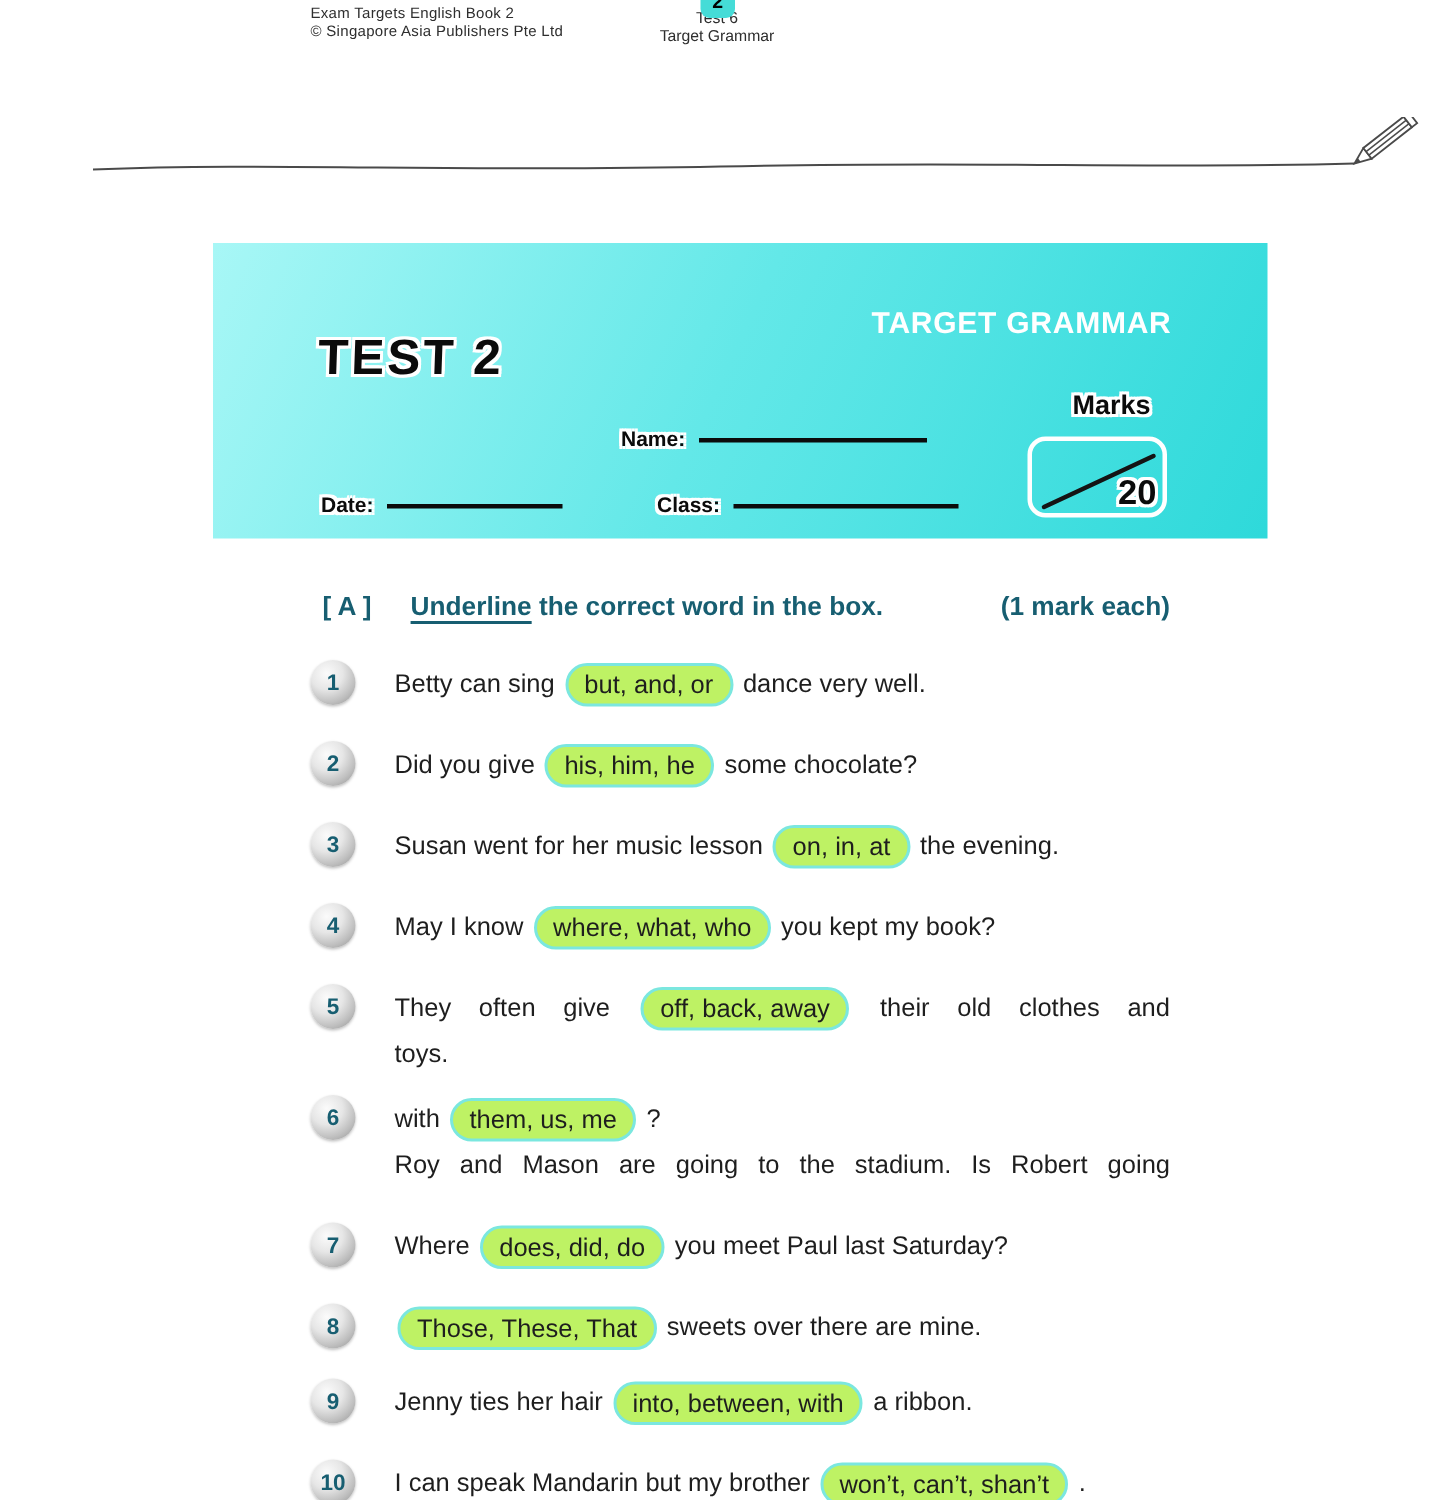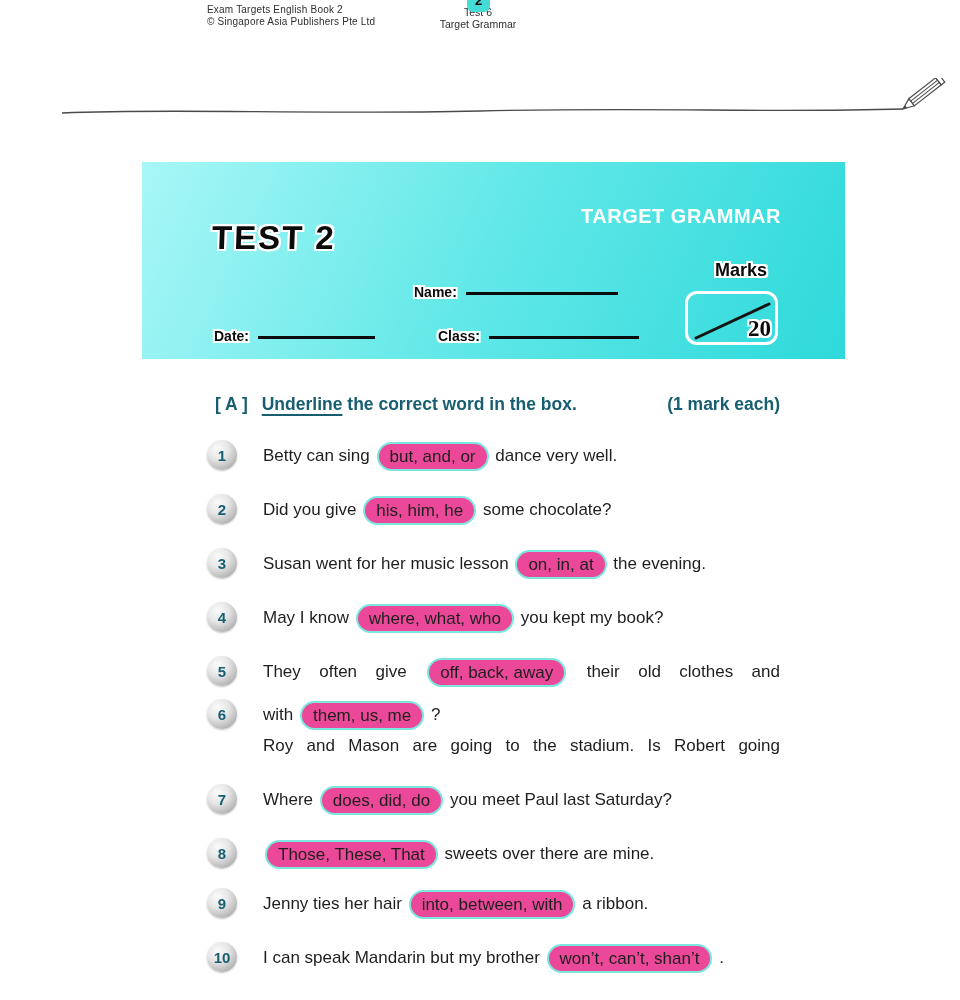--- a/index.html
+++ b/index.html
@@ -62,34 +62,33 @@
     text-shadow: none;
   }
   .fld-name  { left: 272px; top: 122px; }
   .fld-date  { left: 72px;  top: 166px; }
   .fld-class { left: 272px; top: 166px; padding-left: 24px; }
   .marks-label { left: 558px; top: 98px; font-size: 18px; font-weight: 900; padding-left: 15px; }
   .marks-box {
     left: 543px; top: 129px; width: 93px; height: 54px;
     border: 3px solid #ffffff; border-radius: 12px;
     box-sizing: border-box;
-    font-family: Liberation Serif, serif;
   }
   .marks-total {
     position: absolute; right: 4px; bottom: 0px;
     font-size: 23px; font-weight: 900;
   }
 
   
   .section-hd {
     left: 215px; top: 394px; width: 565px;
     display: flex; align-items: baseline;
     color: #175e71; font-weight: bold; font-size: 17.5px;
   }
-  .section-instr { margin-left: 14px; }
+  .section-instr { margin-left: 26px; }
   .u-word {
     text-decoration: underline;
     text-decoration-thickness: 2px;
     text-underline-offset: 4px;
   }
   .section-note { margin-left: auto; }
 
   
   .q-list { left: 207px; top: 440px; width: 575px; }
   .q-row { display: flex; align-items: flex-start; margin-bottom: 23px; }
@@ -107,21 +106,21 @@
     margin-left: 26px; width: 517px;
     font-size: 17px; color: #1e1e1e; line-height: 31px;
   }
   .q-line { min-height: 31px; }
   .jline { text-align: justify; text-align-last: justify; }
   .opt-box {
     display: inline-block;
     border: 2px solid #7be7df; border-radius: 16px;
     padding: 0px 11px; margin: 0 2px;
     line-height: 25px; vertical-align: middle;
-    white-space: nowrap; background: #ec4899;
+    white-space: nowrap; background: #bef264;
   }
 </style>
 </head>
 <body>
 
 <div class="abs imprint">
   <div>Exam Targets English Book 2</div>
   <div>© Singapore Asia Publishers Pte Ltd</div>
 </div>
 
@@ -194,20 +193,21 @@
     <div class="q-row">
       <div class="q-badge">4</div>
       <div class="q-text">
         <div class="q-line"><span>May I know </span><span class="opt-box">where, what, who</span><span> you kept my book?</span></div>
       </div>
     </div>
     <div class="q-row">
       <div class="q-badge">5</div>
       <div class="q-text">
         <div class="q-line jline"><span>They often give </span><span class="opt-box">off, back, away</span><span> their old clothes and</span></div>
+        <div class="q-line"><span>toys.</span></div>
       </div>
     </div>
     <div class="q-row">
       <div class="q-badge">6</div>
       <div class="q-text">
         <div class="q-line"><span>with </span><span class="opt-box">them, us, me</span><span> ?</span></div>
         <div class="q-line jline"><span>Roy and Mason are going to the stadium. Is Robert going</span></div>
       </div>
     </div>
     <div class="q-row">

